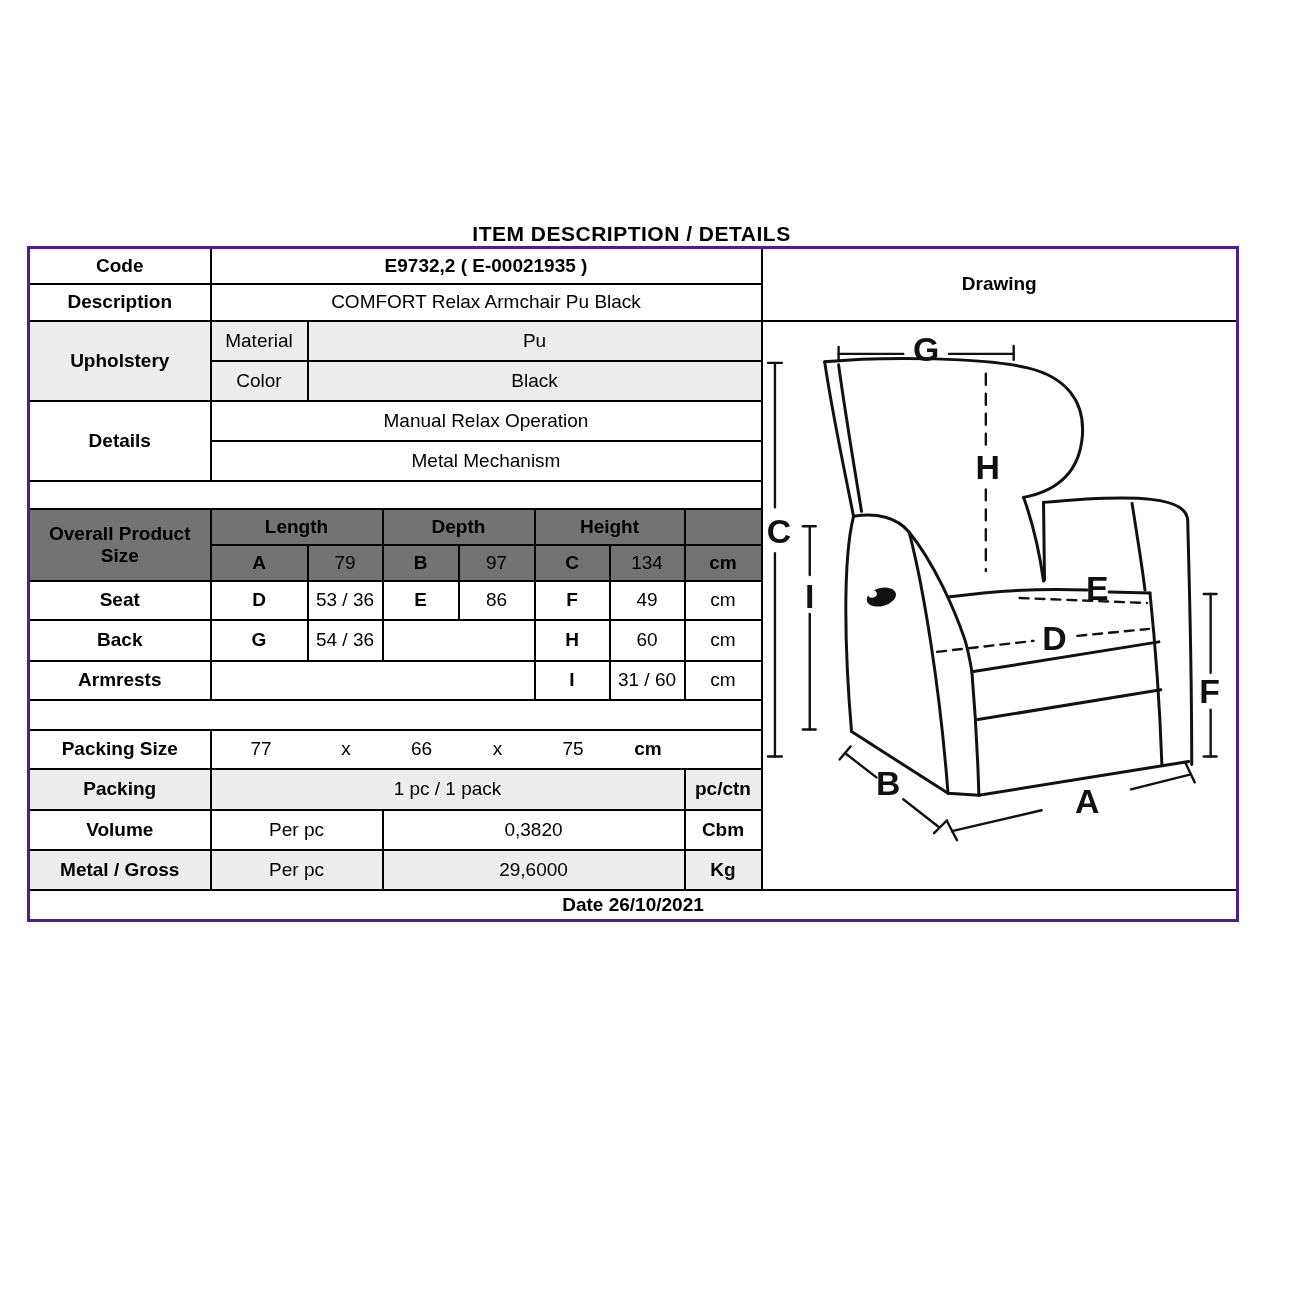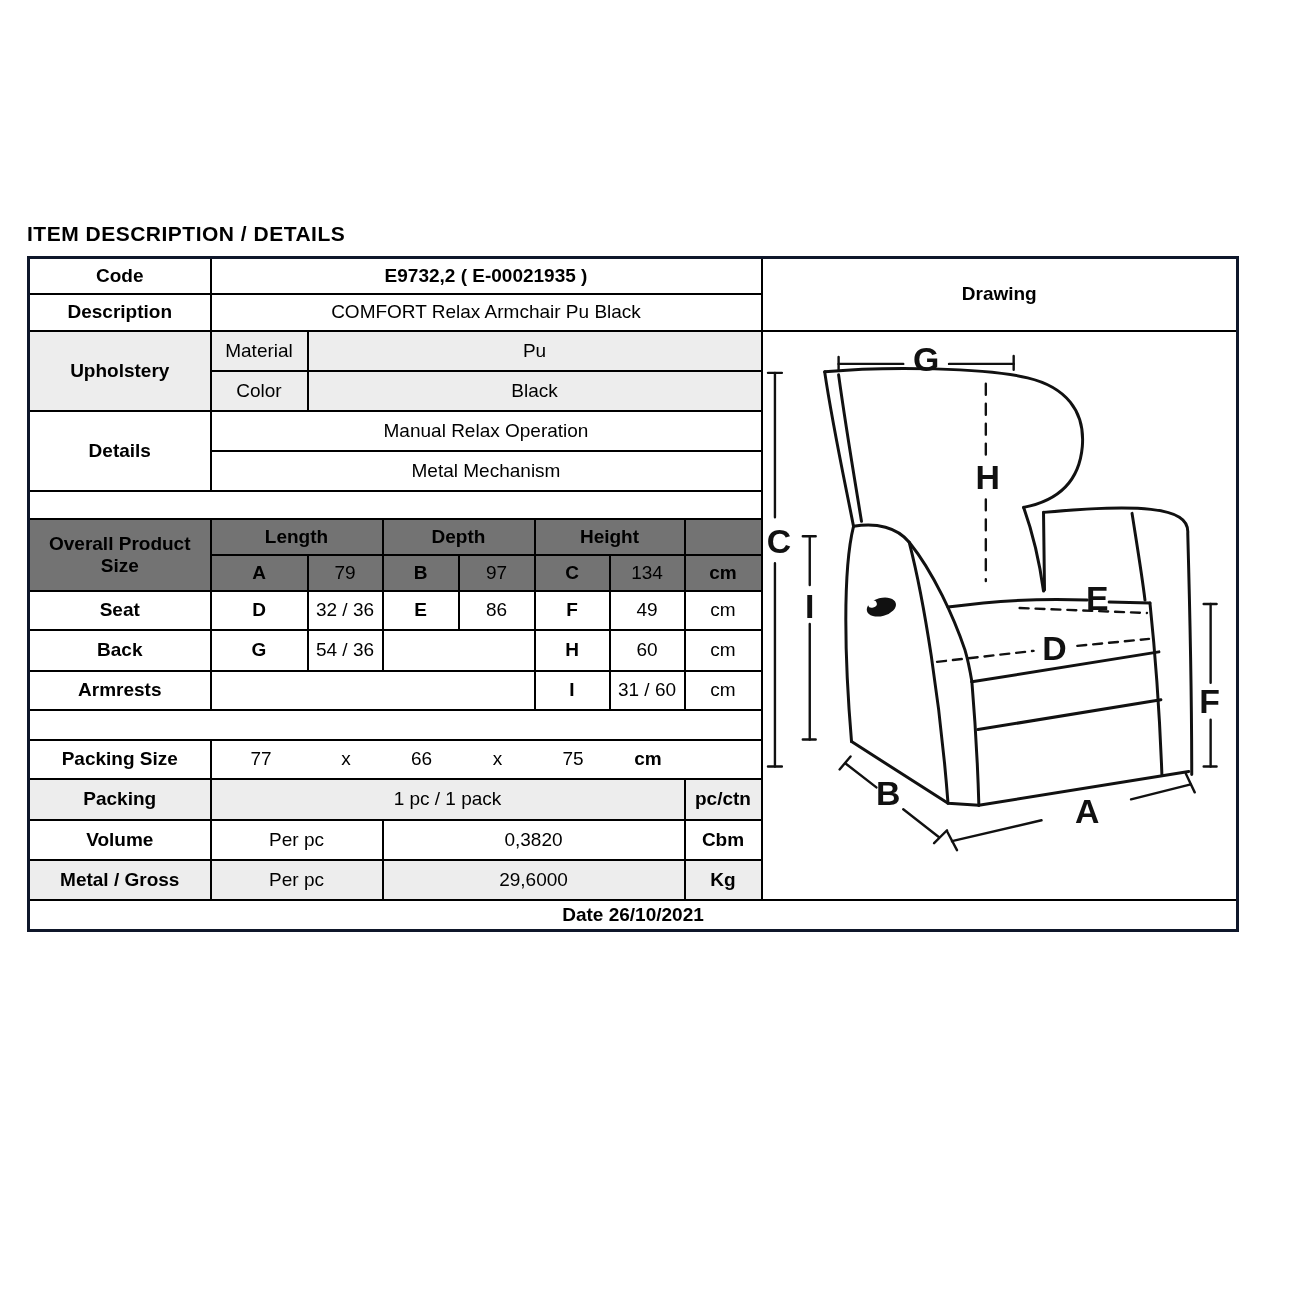--- a/index.html
+++ b/index.html
@@ -1,21 +1,21 @@
 <!DOCTYPE html>
 <html><head>
 <meta charset="utf-8">
 <style>
   html,body{margin:0;padding:0;background:#ffffff;}
   .page{position:relative;width:1300px;height:1300px;background:#fff;
         font-family:"Liberation Sans",sans-serif;color:#000;}
   .doc-title{position:absolute;left:27px;top:222px;width:1209px;
-             text-align:left;font-size:21px;font-weight:bold;letter-spacing:.5px;}
-  table.spec{position:absolute;left:27px;top:256px;border-collapse:collapse;
-             border:3px solid #0f172a;table-layout:fixed;}
+             text-align:center;font-size:21px;font-weight:bold;letter-spacing:.5px;}
+  table.spec{position:absolute;left:27px;top:246px;border-collapse:collapse;
+             border:3px solid #4c1d95;table-layout:fixed;}
   table.spec td{border:2px solid #000;font-size:19px;text-align:center;
                 vertical-align:middle;padding:0 2px;overflow:hidden;}
   td.lbl{text-align:left;font-weight:bold;font-size:20px;padding-left:4px;}
   td.sublbl{text-align:left;font-weight:normal;font-size:19px;padding-left:5px;}
   .b{font-weight:bold;}
   td.unit{text-align:left;padding-left:5px;font-size:18px;}
   .gray{background:#ededed;}
   .yellow{background:#737373;}
   td.drawcell{position:relative;padding:0;}
   td.drawcell svg{position:absolute;left:0;top:0;width:100%;height:100%;}
@@ -166,21 +166,21 @@
       <td class="yellow b">B</td>
       <td class="yellow">97</td>
       <td class="yellow b">C</td>
       <td class="yellow">134</td>
       <td class="yellow unit b">cm</td>
     </tr>
 
     <tr style="height:39px">
       <td class="lbl">Seat</td>
       <td class="b">D</td>
-      <td>32 / 36</td>
+      <td>53 / 36</td>
       <td class="b">E</td>
       <td>86</td>
       <td class="b">F</td>
       <td>49</td>
       <td class="unit">cm</td>
     </tr>
 
     <tr style="height:41px">
       <td class="lbl">Back</td>
       <td class="b">G</td>

